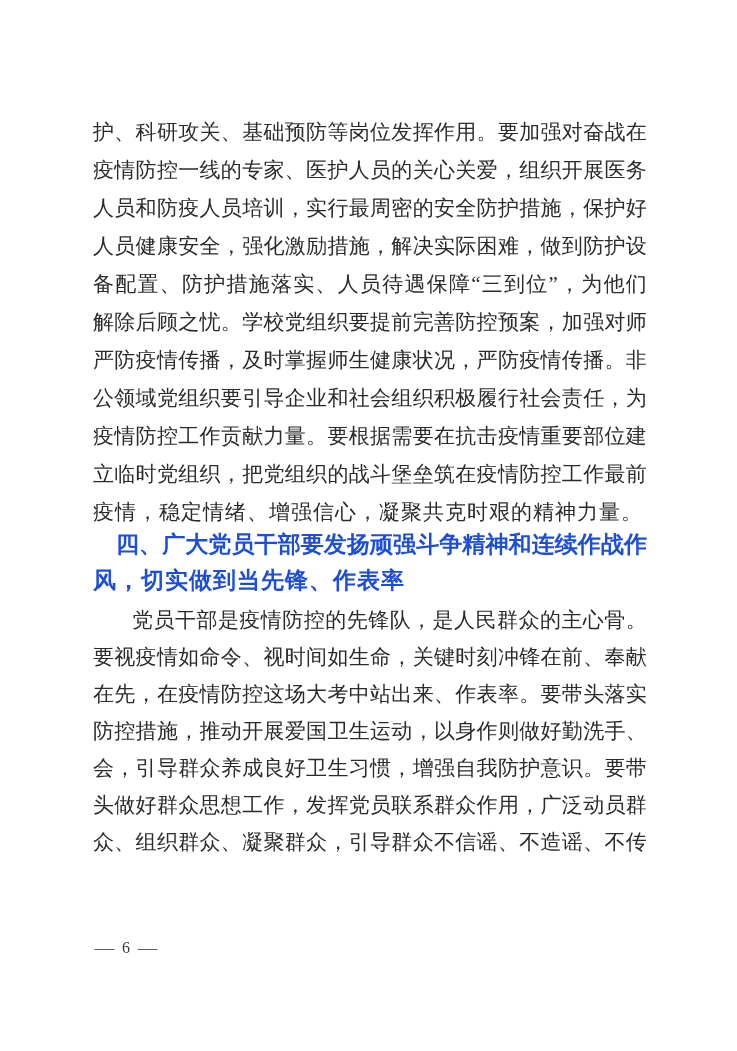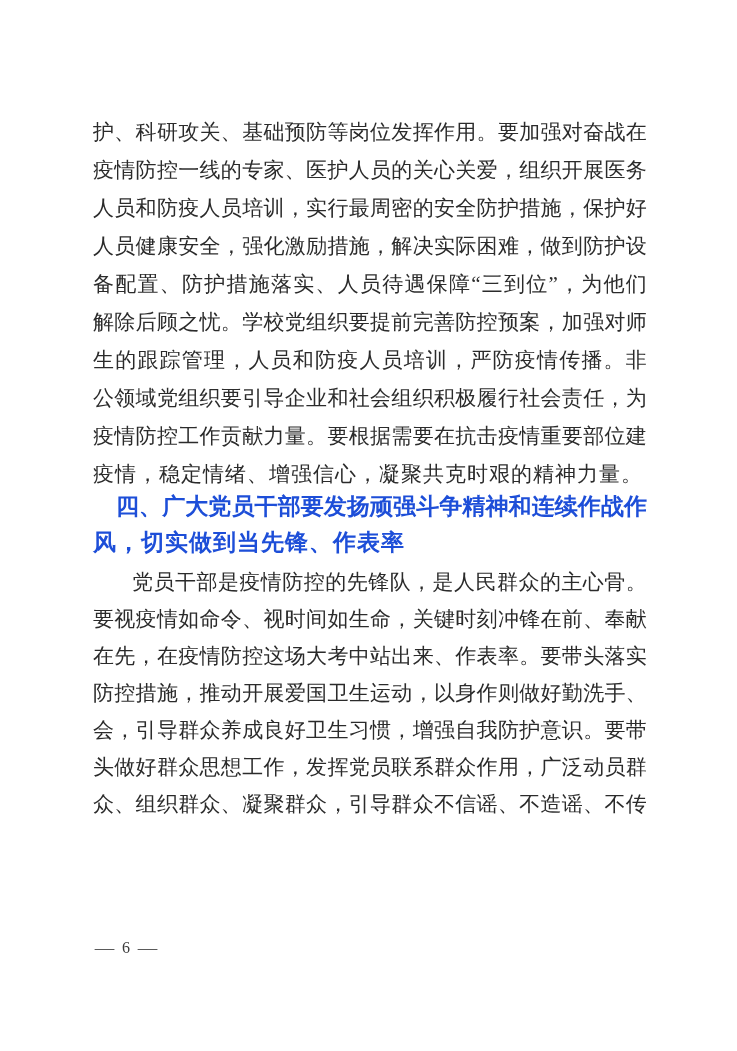--- a/index.html
+++ b/index.html
@@ -96,23 +96,24 @@
 <div class="page">
   <div class="content">
 
     <div>
       <div class="line full">护、科研攻关、基础预防等岗位发挥作用。要加强对奋战在</div>
       <div class="line full">疫情防控一线的专家、医护人员的关心关爱，组织开展医务</div>
       <div class="line full">人员和防疫人员培训，实行最周密的安全防护措施，保护好</div>
       <div class="line full">人员健康安全，强化激励措施，解决实际困难，做到防护设</div>
       <div class="line full">备配置、防护措施落实、人员待遇保障“三到位”，为他们</div>
       <div class="line full">解除后顾之忧。学校党组织要提前完善防控预案，加强对师</div>
-      <div class="line full">生的跟踪管理，人员和防疫人员培训，严防疫情传播。非</div>
+      <div class="line full">严防疫情传播，及时掌握师生健康状况，严防疫情传播。非</div>
       <div class="line full">公领域党组织要引导企业和社会组织积极履行社会责任，为</div>
       <div class="line full">疫情防控工作贡献力量。要根据需要在抗击疫情重要部位建</div>
+      <div class="line full">立临时党组织，把党组织的战斗堡垒筑在疫情防控工作最前</div>
       <div class="line short">疫情，稳定情绪、增强信心，凝聚共克时艰的精神力量。</div>
     </div>
 
     <div class="heading">
       <div class="h-line first">四、广大党员干部要发扬顽强斗争精神和连续作战作</div>
       <div class="h-line last">风，切实做到当先锋、作表率</div>
     </div>
 
     <div class="para-b">
       <div class="line full indent-first">党员干部是疫情防控的先锋队，是人民群众的主心骨。</div>

